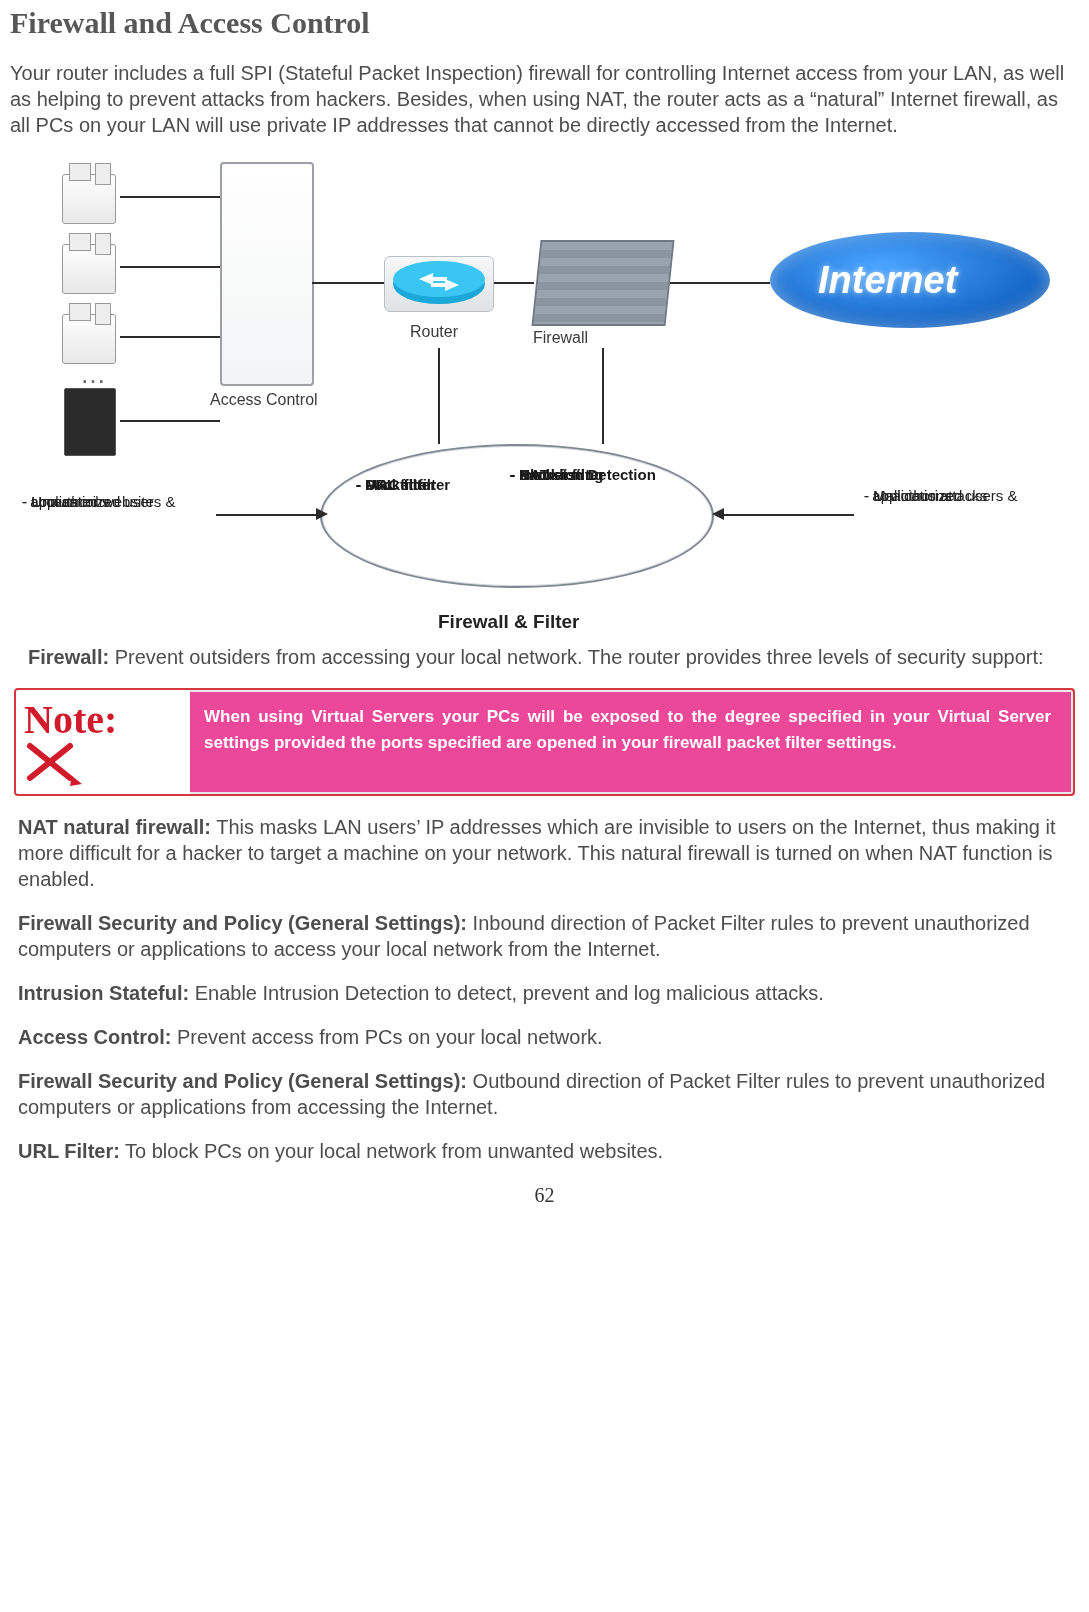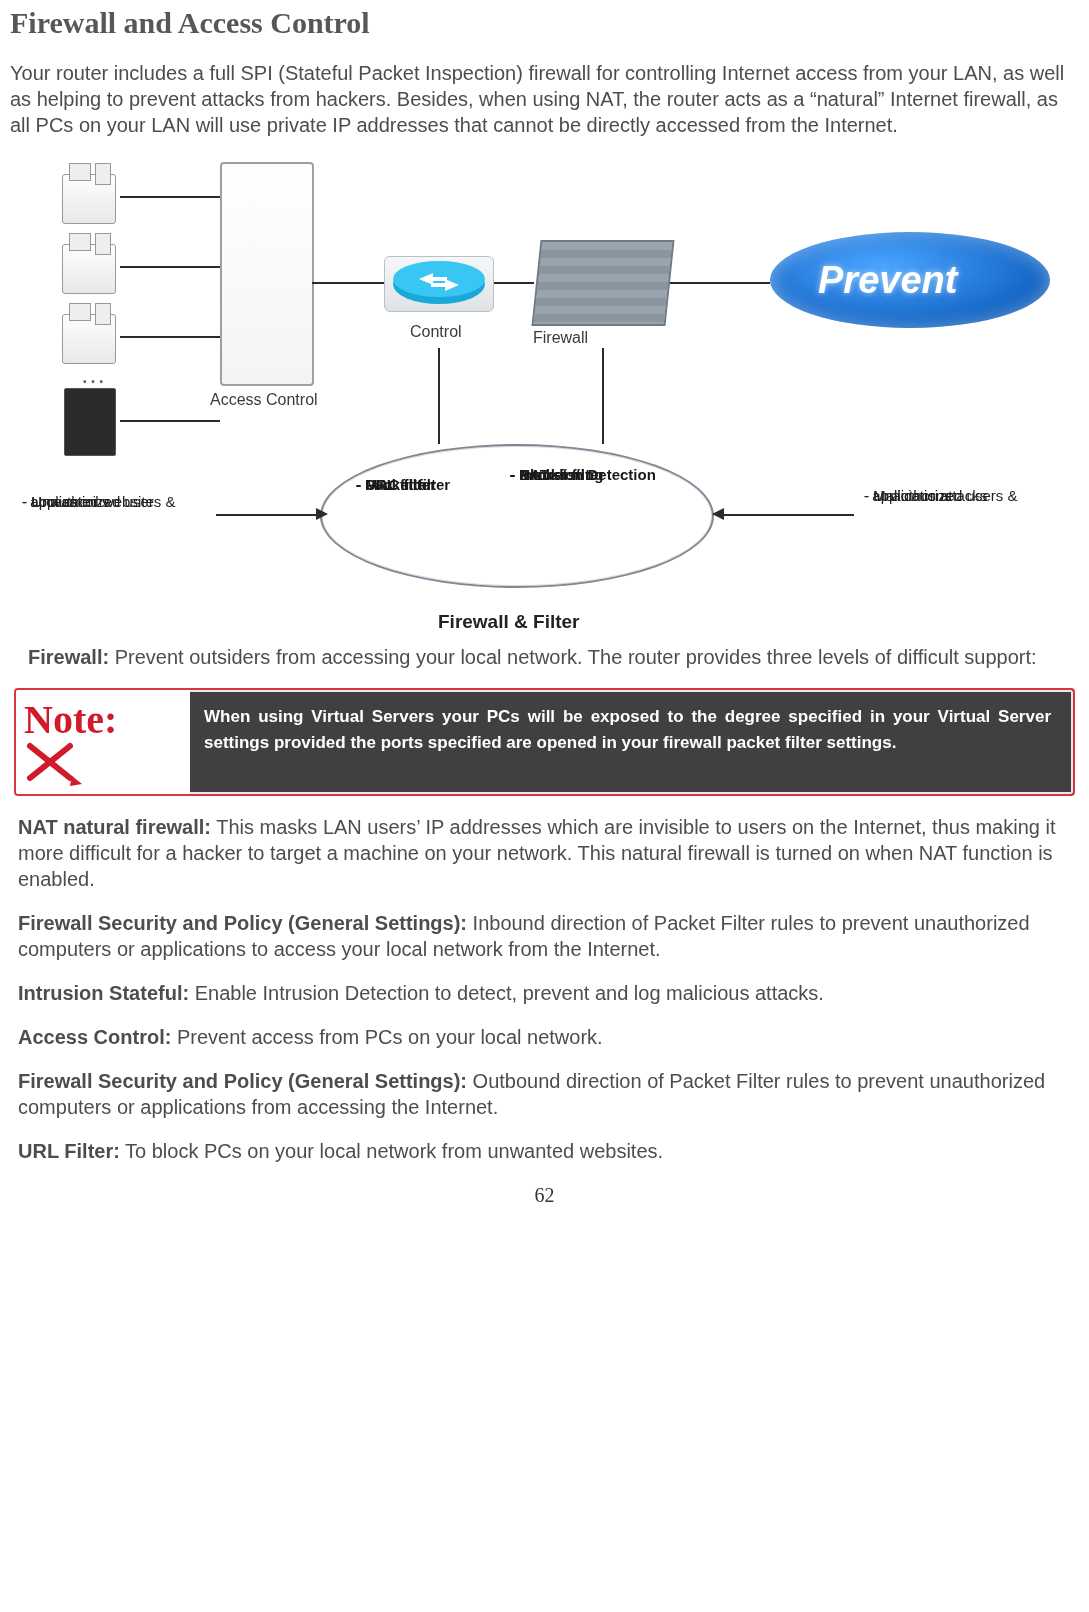--- a/index.html
+++ b/index.html
@@ -121,21 +121,21 @@
   .arrowR { border-left: 12px solid #2b2b2b; }
   .arrowL { border-right: 12px solid #2b2b2b; }
 
   
   .after-diagram { margin: 0 0 18px 18px; }
 
   
   .notebox {
     border: 2px solid #d7373f;
     border-radius: 4px;
-    background: #404040;
+    background: #ec4899;
     margin: 0 4px 18px 4px;
     padding: 0;
     display: flex;
     align-items: stretch;
     overflow: hidden;
     box-shadow: 0 0 0 2px #e6e8ea inset;
   }
   .note-left {
     background: #fff;
     width: 160px;
@@ -199,31 +199,31 @@
   <div class="hline" style="left:302px; top:130px; width:72px"></div>
 
   <div class="router" style="left:374px; top:104px">
     <svg viewBox="0 0 108 54" width="108" height="54">
       <ellipse cx="54" cy="27" rx="46" ry="20" fill="#19a8d8"></ellipse>
       <ellipse cx="54" cy="22" rx="46" ry="18" fill="#39c6f2"></ellipse>
       <path d="M34 22 l14 -6 v4 h14 v4 h-14 v4 z" fill="#fff"></path>
       <path d="M74 22 l-14 6 v-4 h-14 v-4 h14 v-4 z" fill="#fff" transform="translate(0,6)"></path>
     </svg>
   </div>
-  <span class="label" style="left:400px; top:170px">Control</span>
+  <span class="label" style="left:400px; top:170px">Router</span>
 
   <div class="hline" style="left:484px; top:130px; width:40px"></div>
 
   <div class="fwpanel" style="left:526px; top:88px"></div>
   <span class="label" style="left:523px; top:176px">Firewall</span>
 
   <div class="hline" style="left:660px; top:130px; width:100px"></div>
 
   <div class="inet" style="left:760px; top:80px"></div>
-  <span class="inet-text" style="left:808px; top:104px">Prevent</span>
+  <span class="inet-text" style="left:808px; top:104px">Internet</span>
 
   <div class="vline" style="left:428px; top:196px; height:96px"></div>
   <div class="vline" style="left:592px; top:196px; height:96px"></div>
 
   <div class="ellipse" style="left:310px; top:292px"></div>
   <div class="ell-col" style="left:346px; top:322px">
     <span>- Packet filter</span>
     <span>- MAC filter</span>
     <span>- URL filter</span>
   </div>
@@ -248,21 +248,21 @@
   <div class="threat" style="left:854px; top:334px">
     <span>- Unauthorized users &amp;</span>
     <span>&nbsp;&nbsp;applications</span>
     <span>- Malicious attacks</span>
   </div>
 
   <span class="caption" style="left:428px; top:458px">Firewall &amp; Filter</span>
 </div>
 
 <p class="after-diagram">
-  <b>Firewall:</b><span> Prevent outsiders from accessing your local network. The router provides three levels of difficult support:</span>
+  <b>Firewall:</b><span> Prevent outsiders from accessing your local network. The router provides three levels of security support:</span>
 </p>
 
 <div class="notebox">
   <div class="note-left">
     <span class="note-word">Note:</span>
     <svg width="60" height="50" viewBox="0 0 60 50">
       <line x1="6" y1="8" x2="46" y2="40" stroke="#d11a2a" stroke-width="6" stroke-linecap="round"></line>
       <line x1="46" y1="8" x2="6" y2="40" stroke="#d11a2a" stroke-width="6" stroke-linecap="round"></line>
       <polygon points="48,38 58,46 46,48" fill="#d11a2a"></polygon>
     </svg>

